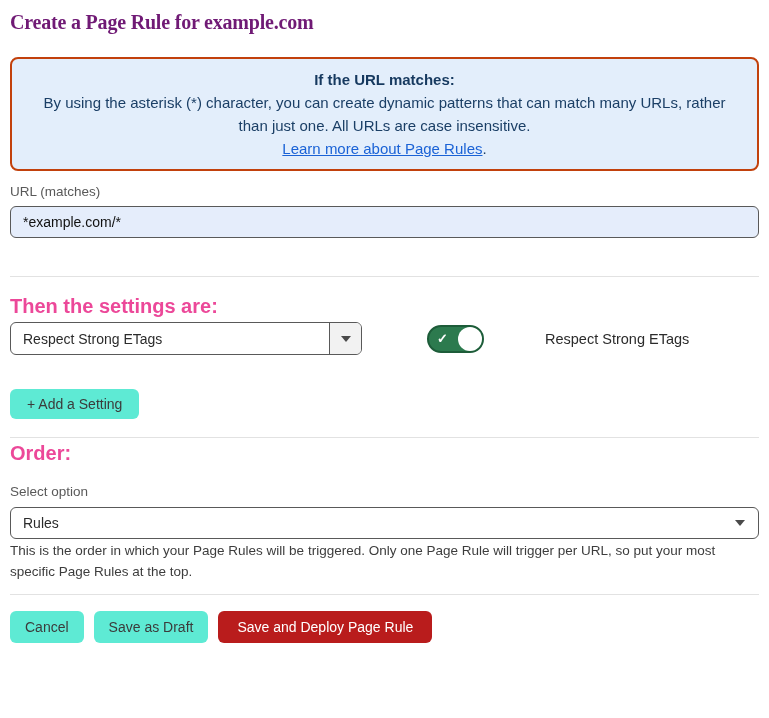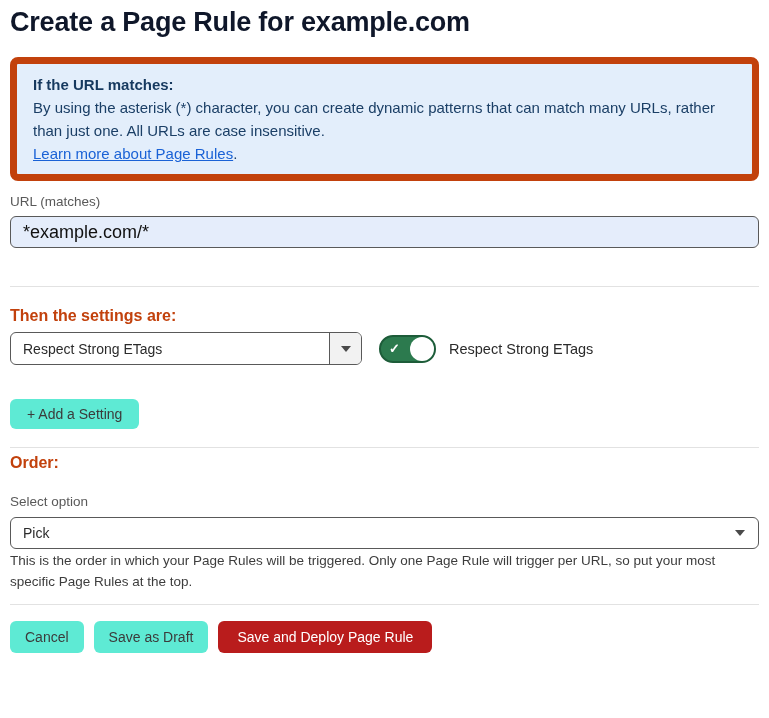--- a/index.html
+++ b/index.html
@@ -5,66 +5,67 @@
   * { box-sizing: border-box; margin: 0; padding: 0; }
   html, body { background: #ffffff; }
   body {
     width: 769px; height: 718px; overflow: hidden;
     font-family: "Liberation Sans", sans-serif;
     color: #2b2b2b;
   }
   .container { padding: 10px 10px 0 10px; width: 769px; }
 
   .page-title {
-    font-size: 27px; font-weight: 700; color: #0f172a;
-    letter-spacing: -0.2px; line-height: 24px;
+    font-size: 20px; font-weight: 700; color: #701a75;
+    letter-spacing: -0.2px; line-height: 24px; font-family: Liberation Serif, serif;
   }
 
   .info-box {
     margin-top: 23px;
     background: #e3eefb;
-    border: 7px solid #c2410c;
+    border: 2px solid #c2410c;
     border-radius: 8px;
     padding: 9px 16px;
     font-size: 15px; line-height: 23px;
     color: #1b3f66;
+    text-align: center;
   }
   .info-box .info-heading { font-weight: 700; color: #16395f; }
   .info-box a.info-link { color: #1a62d6; text-decoration: underline; cursor: pointer; }
   .info-box .link-suffix { color: #1b3f66; }
 
   .field-label {
     margin-top: 13px;
     font-size: 13.5px; color: #595959; line-height: 16px; display: block;
   }
   .url-input {
     margin-top: 6px;
     width: 100%; height: 32px;
     background: #e5edfb;
     border: 1px solid #595959;
     border-radius: 6px;
     padding: 0 12px;
     font-family: "Liberation Sans", sans-serif;
-    font-size: 18px; color: #111111;
+    font-size: 14px; color: #111111;
   }
 
   hr.divider { border: none; border-top: 1px solid #e2e2e2; height: 0; }
   .hr-1 { margin-top: 38px; }
   .hr-2 { margin-top: 18px; }
   .hr-3 { margin-top: 12px; }
 
   .section-heading {
-    font-size: 16px; font-weight: 700; color: #c2410c; line-height: 20px;
+    font-size: 20px; font-weight: 700; color: #ec4899; line-height: 20px;
   }
   .h2-settings { margin-top: 19px; }
   .h2-order { margin-top: 5px; }
   .label-pick { margin-top: 22px; }
   .label-order { margin-top: 21px; }
 
-  .setting-row { margin-top: 6px; display: flex; align-items: center; }
+  .setting-row { margin-top: 6px; display: flex; align-items: center; gap: 48px; }
 
   .select-control {
     width: 352px; height: 33px;
     background: #ffffff;
     border: 1px solid #595959;
     border-radius: 6px;
     display: flex; align-items: stretch; overflow: hidden;
     cursor: pointer;
   }
   .select-control .select-value {
@@ -172,21 +173,21 @@
 
   <button class="btn btn-gray btn-add">+ Add a Setting</button>
 
   <hr class="divider hr-2">
 
   <h2 class="section-heading h2-order">Order:</h2>
 
   <label class="field-label label-order">Select option</label>
 
   <div class="order-select">
-    <span>Pick</span>
+    <span>Rules</span>
     <span class="caret-down"></span>
   </div>
 
   <p class="help-text">This is the order in which your Page Rules will be triggered. Only one Page Rule will trigger per URL, so put your most specific Page Rules at the top.</p>
 
   <hr class="divider hr-3">
 
   <div class="footer-actions">
     <button class="btn btn-gray btn-footer btn-cancel">Cancel</button>
     <button class="btn btn-gray btn-footer btn-draft">Save as Draft</button>

